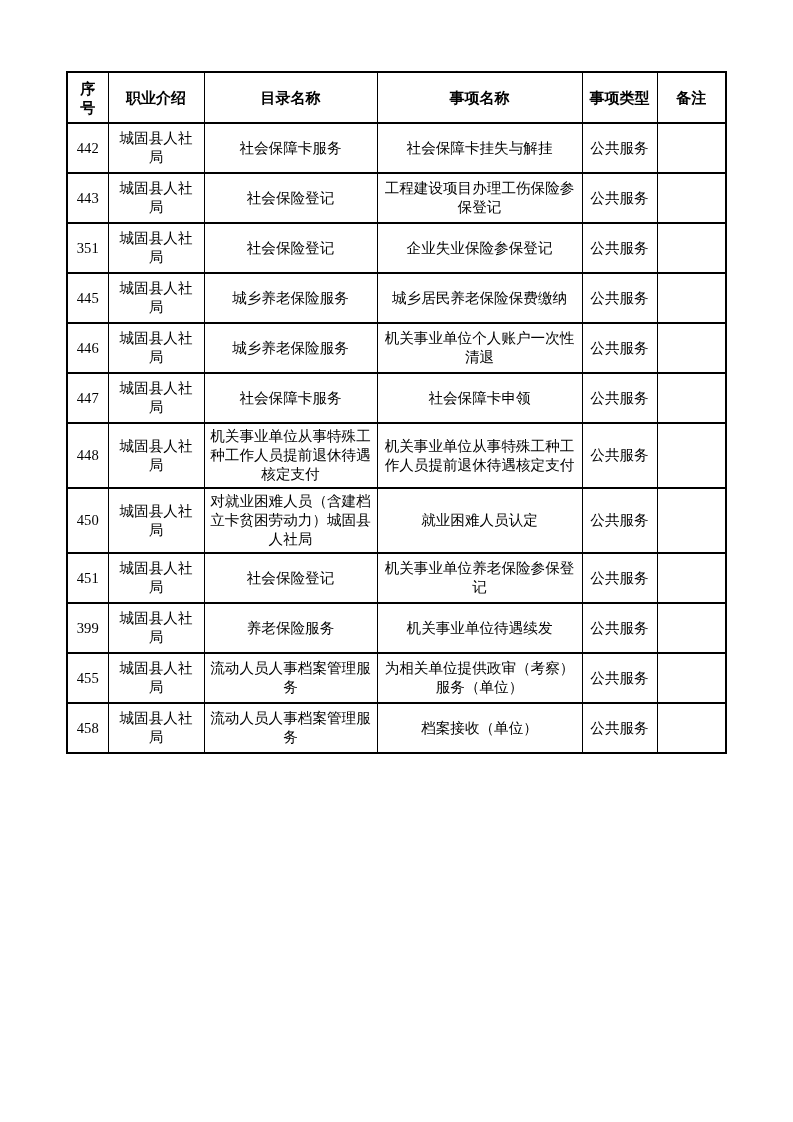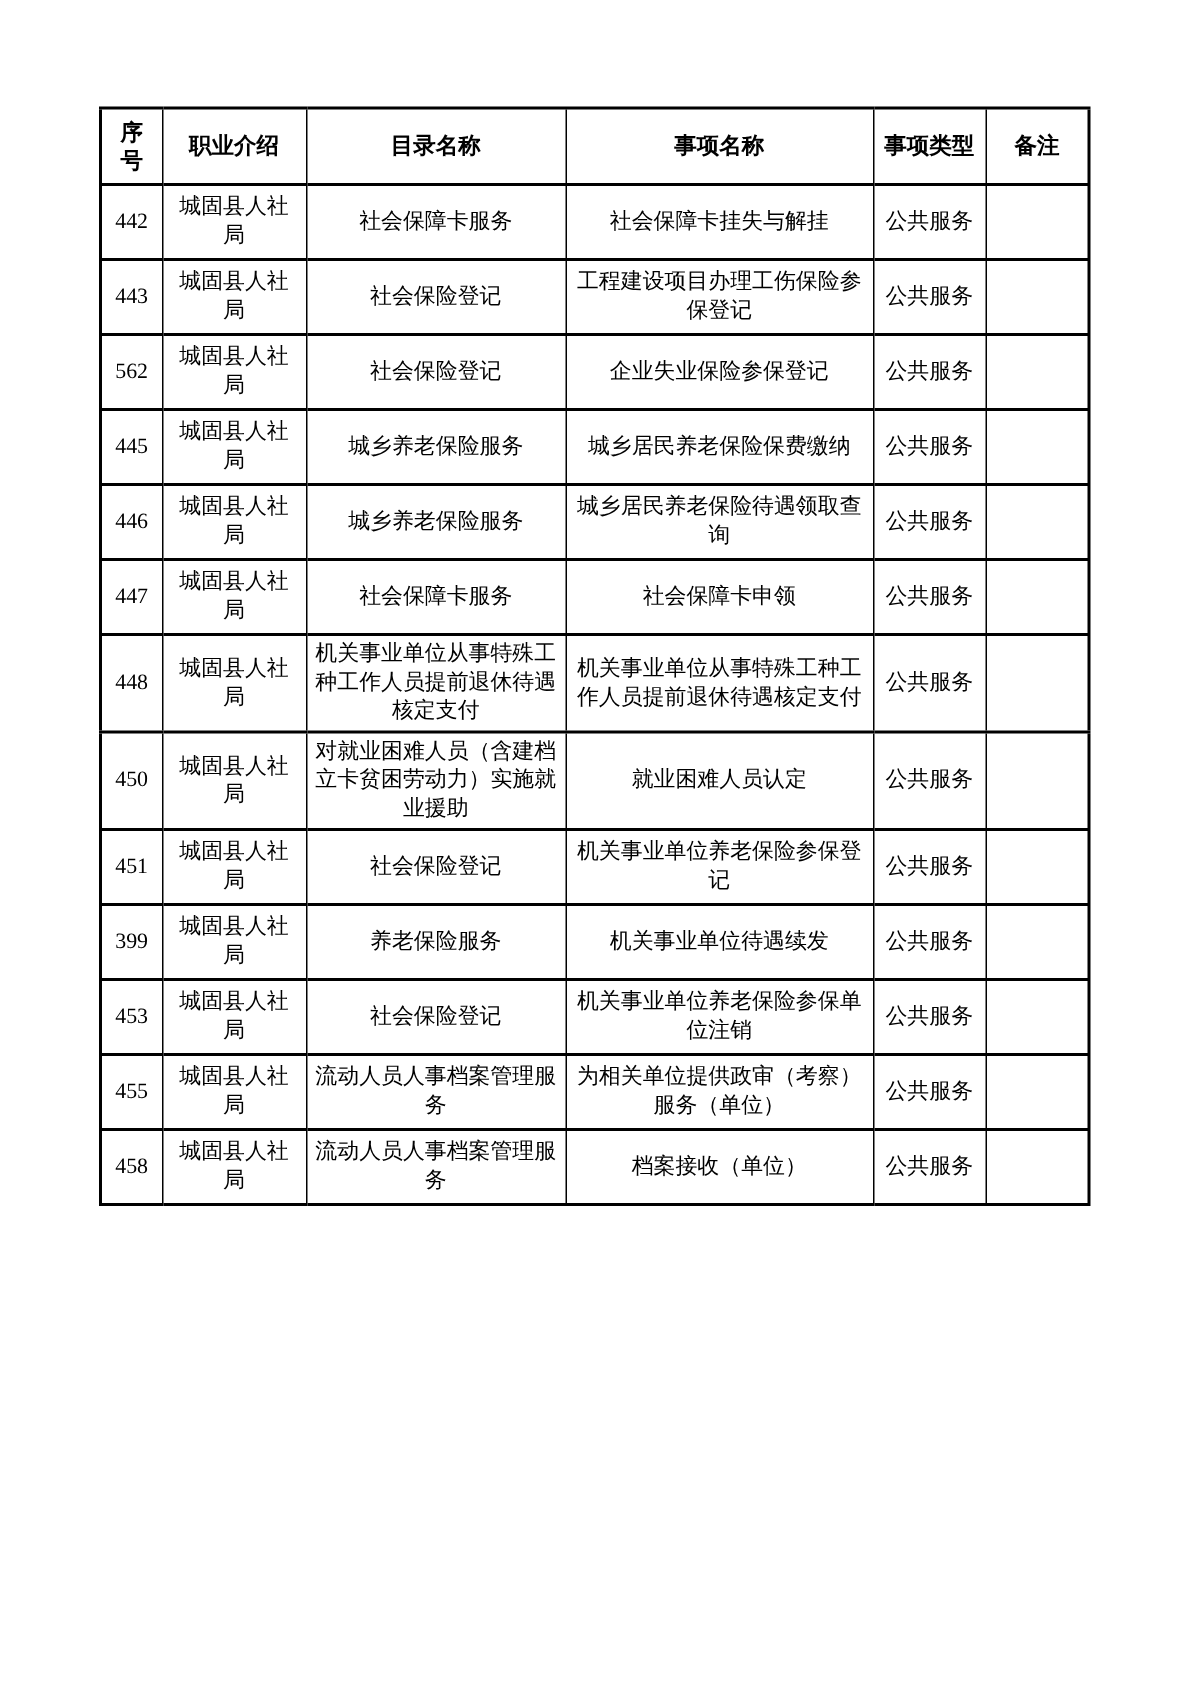--- a/index.html
+++ b/index.html
@@ -96,40 +96,40 @@
   </tr>
         <tr>
     <td>443</td>
     <td>城固县人社局</td>
     <td>社会保险登记</td>
     <td>工程建设项目办理工伤保险参保登记</td>
     <td>公共服务</td>
     <td></td>
   </tr>
         <tr>
-    <td>562</td>
+    <td>351</td>
     <td>城固县人社局</td>
     <td>社会保险登记</td>
     <td>企业失业保险参保登记</td>
     <td>公共服务</td>
     <td></td>
   </tr>
         <tr>
     <td>445</td>
     <td>城固县人社局</td>
     <td>城乡养老保险服务</td>
     <td>城乡居民养老保险保费缴纳</td>
     <td>公共服务</td>
     <td></td>
   </tr>
         <tr>
     <td>446</td>
     <td>城固县人社局</td>
     <td>城乡养老保险服务</td>
-    <td>城乡居民养老保险待遇领取查询</td>
+    <td>机关事业单位个人账户一次性清退</td>
     <td>公共服务</td>
     <td></td>
   </tr>
         <tr>
     <td>447</td>
     <td>城固县人社局</td>
     <td>社会保障卡服务</td>
     <td>社会保障卡申领</td>
     <td>公共服务</td>
     <td></td>
@@ -138,46 +138,38 @@
     <td>448</td>
     <td>城固县人社局</td>
     <td>机关事业单位从事特殊工种工作人员提前退休待遇核定支付</td>
     <td>机关事业单位从事特殊工种工作人员提前退休待遇核定支付</td>
     <td>公共服务</td>
     <td></td>
   </tr>
         <tr>
     <td>450</td>
     <td>城固县人社局</td>
-    <td>对就业困难人员（含建档立卡贫困劳动力）实施就业援助</td>
+    <td>对就业困难人员（含建档立卡贫困劳动力）城固县人社局</td>
     <td>就业困难人员认定</td>
     <td>公共服务</td>
     <td></td>
   </tr>
         <tr>
     <td>451</td>
     <td>城固县人社局</td>
     <td>社会保险登记</td>
     <td>机关事业单位养老保险参保登记</td>
     <td>公共服务</td>
     <td></td>
   </tr>
         <tr>
     <td>399</td>
     <td>城固县人社局</td>
     <td>养老保险服务</td>
     <td>机关事业单位待遇续发</td>
-    <td>公共服务</td>
-    <td></td>
-  </tr>
-        <tr>
-    <td>453</td>
-    <td>城固县人社局</td>
-    <td>社会保险登记</td>
-    <td>机关事业单位养老保险参保单位注销</td>
     <td>公共服务</td>
     <td></td>
   </tr>
         <tr>
     <td>455</td>
     <td>城固县人社局</td>
     <td>流动人员人事档案管理服务</td>
     <td>为相关单位提供政审（考察）服务（单位）</td>
     <td>公共服务</td>
     <td></td>

